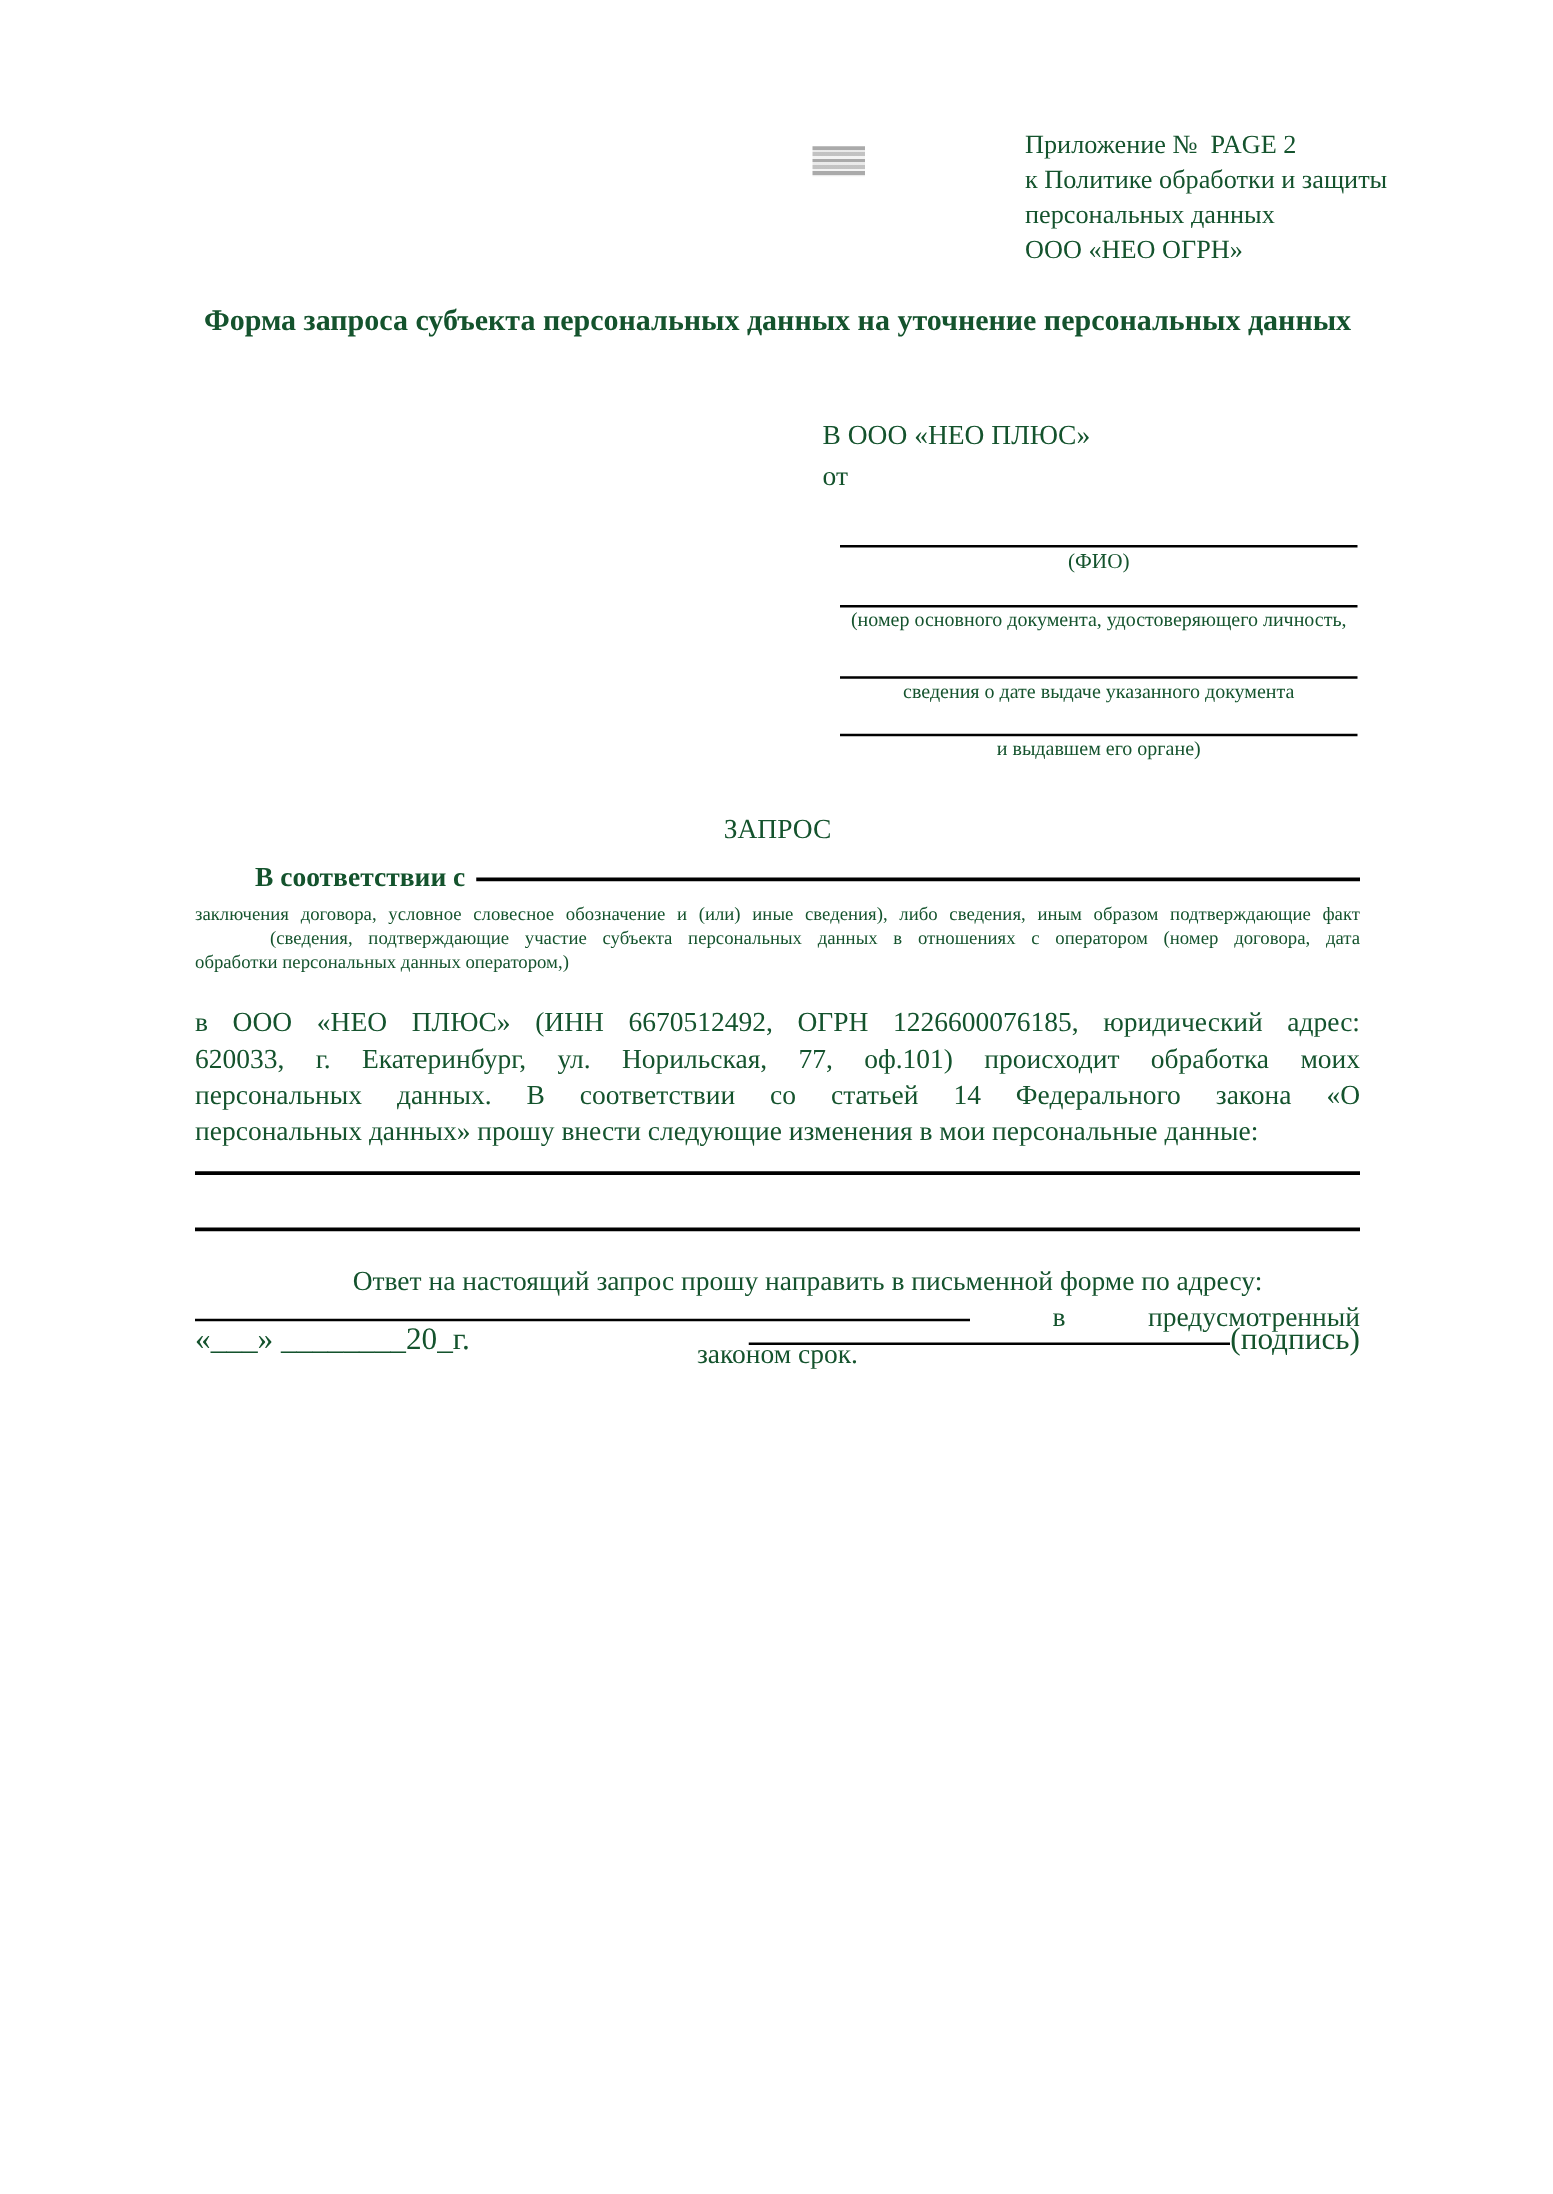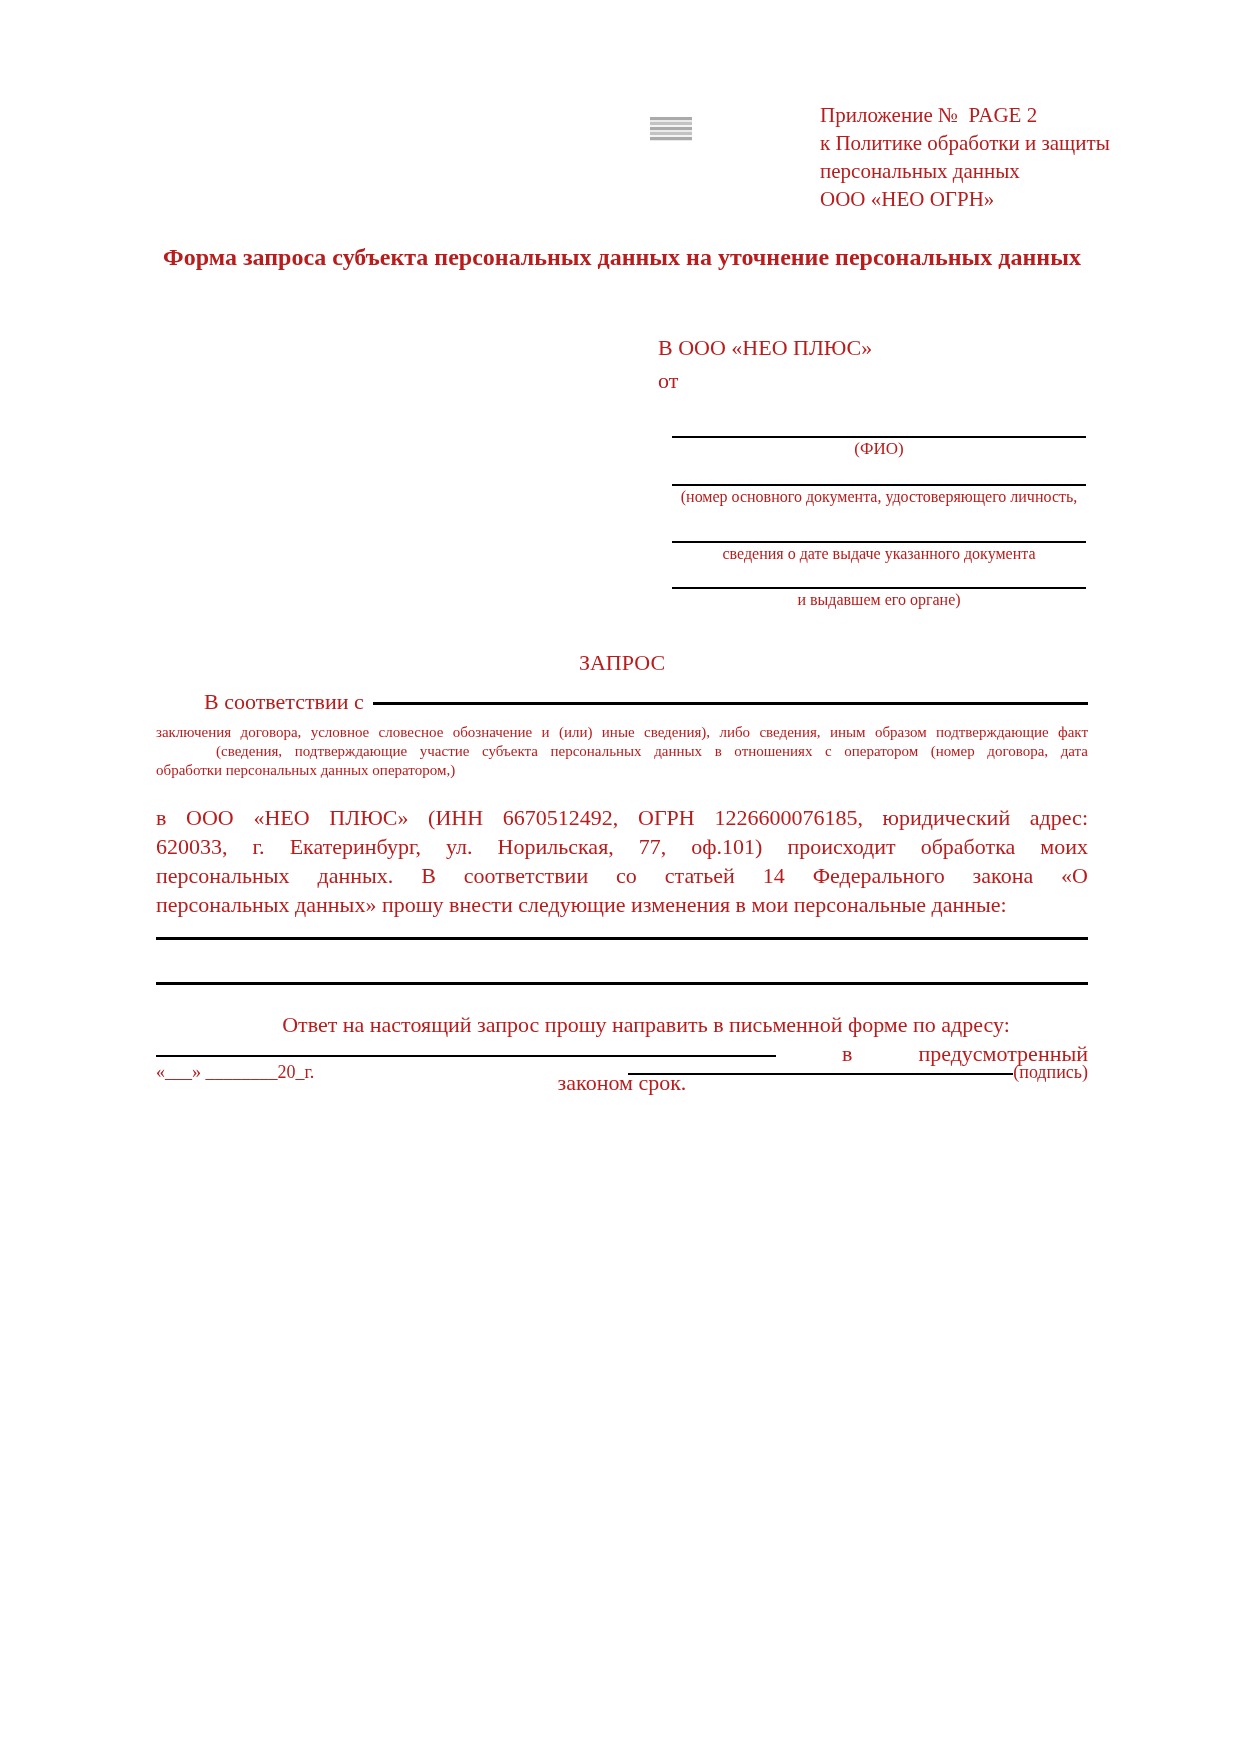--- a/index.html
+++ b/index.html
@@ -1,21 +1,21 @@
 <!DOCTYPE html>
 <html><head>
 <meta charset="utf-8">
 <style>
   html,body{margin:0;padding:0;background:#e9e9e9;}
   .page{
     position:relative;
     width:1242px;height:1755px;
     background:#ffffff;
     font-family:"Liberation Serif","DejaVu Serif",serif;
-    color:#b91c1c;
+    color:#14532d;
     overflow:hidden;
   }
   
   .artifact{
     position:absolute;left:650px;top:117px;width:42px;height:24px;
     background:repeating-linear-gradient(180deg,
       #9b9b9b 0 3px,#e6e6e6 3px 5px,#b8b8b8 5px 8px,#f2f2f2 8px 10px);
     opacity:.85;
   }
   .doc-header{
@@ -33,38 +33,38 @@
   .field .rule{border-bottom:2px solid #000;margin-left:14px;}
   .field .caption{text-align:center;font-size:16px;line-height:22px;margin-left:14px;}
   .field .cap-lg{font-size:17px;}
   .f1 .rule{margin-top:42px;}
   .f2 .rule{margin-top:24px;}
   .f3 .rule{margin-top:33px;}
   .f4 .rule{margin-top:22px;}
   .flow{position:absolute;left:156px;top:650px;width:932px;font-size:22px;}
   .heading{text-align:center;font-size:22px;line-height:26px;}
   .intro{display:flex;align-items:baseline;margin-top:12px;line-height:28px;}
-  .intro .intro-text{padding-left:48px;white-space:nowrap;}
+  .intro .intro-text{padding-left:48px;white-space:nowrap;font-weight:bold;}
   .intro .fill{flex:1;border-bottom:3px solid #000;margin-left:9px;transform:translateY(-4px);}
   .footnote{margin-top:7px;font-size:15px;line-height:19px;}
   .fn-line.just,.b-line.just{text-align:justify;text-align-last:justify;}
   .fn-first{text-indent:60px;}
   .body-para{margin-top:23px;line-height:29px;}
   .blank{border-bottom:3px solid #000;}
   .b1{margin-top:18px;}
   .b2{margin-top:42px;}
   .response{margin-top:25px;line-height:29px;text-align:center;}
   .indent{text-indent:48px;}
   .r-mixed{display:flex;justify-content:space-between;align-items:baseline;}
   .uline{display:inline-block;border-bottom:2px solid #000;}
   .uline.addr{width:620px;transform:translateY(-4px);}
   .sig-row{
     position:absolute;left:156px;top:1058px;width:932px;
     display:flex;justify-content:space-between;align-items:baseline;
-    font-size:18px;line-height:28px;
+    font-size:25px;line-height:28px;
   }
   .sig-group{display:inline-flex;align-items:baseline;}
   .uline.sig{width:385px;transform:translateY(-3px);}
 </style>
 </head>
 <body>
 
 <div class="page">
 
   <div class="artifact"></div>

